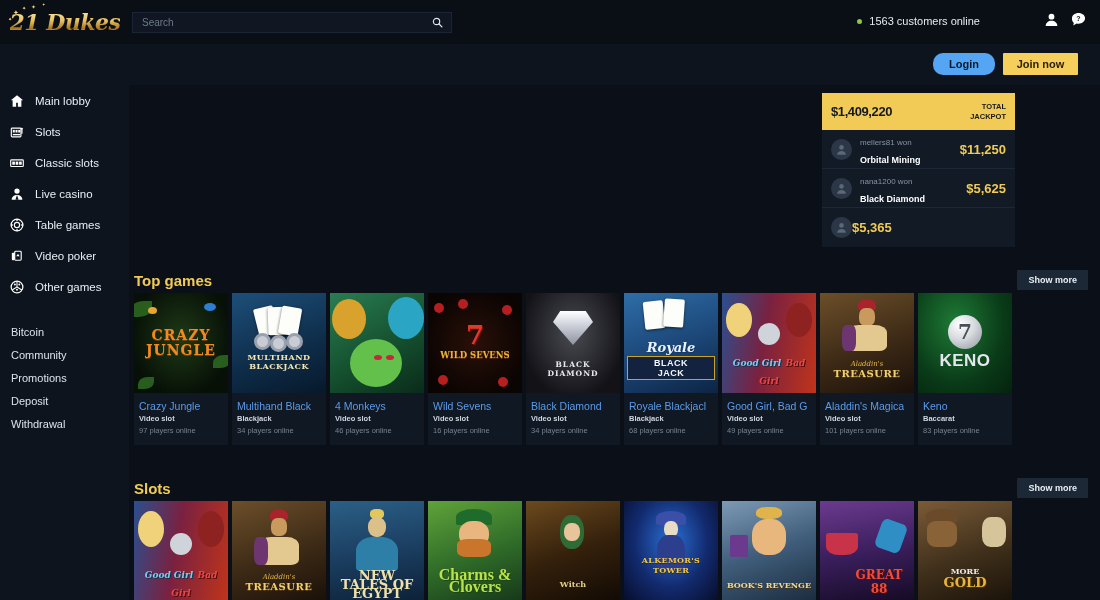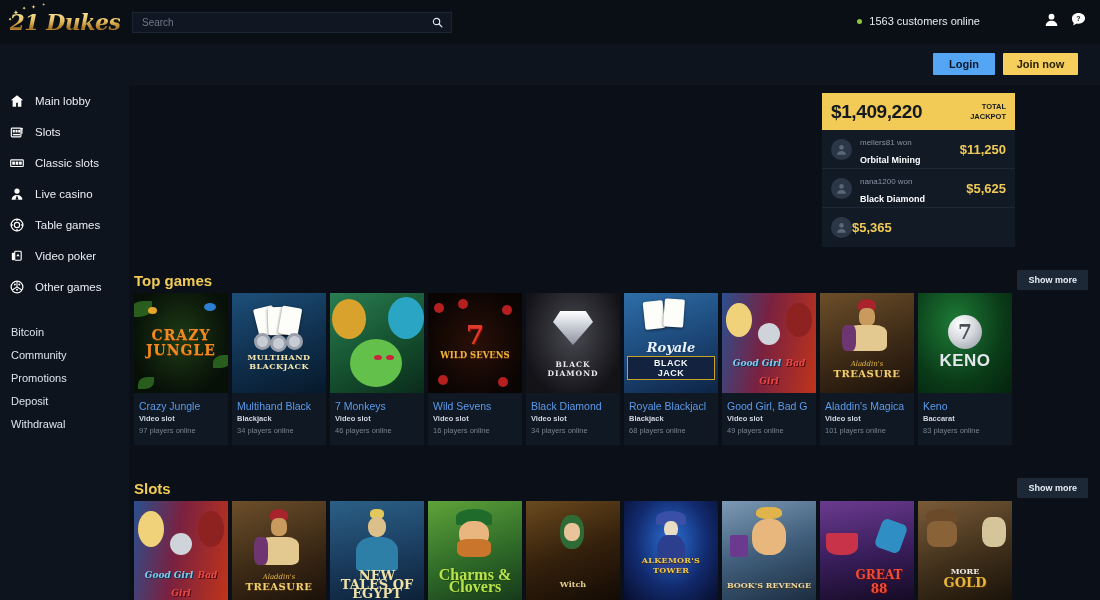--- a/index.html
+++ b/index.html
@@ -64,21 +64,21 @@
   .subbar {
     position: absolute; top: 44px; left: 0; width: 1100px; height: 41px;
     background: #0d141e;
   }
   .btn-login, .btn-join {
     position: absolute; top: 53px; height: 22px;
     font-size: 11px; font-weight: bold;
     display: flex; align-items: center; justify-content: center;
     cursor: pointer; border-radius: 1px;
   }
-  .btn-login { right: 105px; width: 62px; background: #55a5f5; color: #0a1726; }
+  .btn-login { right: 105px; width: 62px; background: #55a5f5; color: #0a1726; border-radius: 10px; }
   .btn-join  { right: 22px;  width: 75px; background: #f5ce5b; color: #2b2206; }
 
   
   .sidebar {
     position: absolute; top: 85px; left: 0; width: 129px; height: 515px;
     background: #0d141e;
   }
   .nav-item {
     height: 31px; display: flex; align-items: center;
     padding-left: 10px; color: #e9edf3; font-size: 11.5px; cursor: pointer;
@@ -96,21 +96,21 @@
 
   
   .main { position: absolute; top: 85px; left: 129px; width: 971px; height: 515px; }
 
   
   .jackpot { position: absolute; left: 693px; top: 8px; width: 193px; }
   .jp-head {
     background: #f1cb55; height: 37px; display: flex; align-items: center;
     padding: 0 9px; justify-content: space-between;
   }
-  .jp-amount { font-size: 19px; font-weight: bold; color: #15191f; letter-spacing: -0.4px; }
+  .jp-amount { font-size: 13px; font-weight: bold; color: #15191f; letter-spacing: -0.4px; }
   .jp-label {
     font-size: 7.5px; font-weight: bold; color: #15191f;
     line-height: 10px; text-align: right;
   }
   .jp-list { background: #121a26; }
   .jp-row {
     display: flex; align-items: center; height: 39px; padding: 0 9px;
     border-bottom: 1px solid #1d out; border-bottom: 1px solid #1d2735;
   }
   .jp-row:last-child { border-bottom: none; }
@@ -515,21 +515,21 @@
 
       <div class="card">
         <div class="thumb art-monkeys">
           <div class="blob" style="width:34px;height:40px;background:#d9a22c;left:2px;top:6px;"></div>
           <div class="blob" style="width:36px;height:42px;background:#2aa6c4;right:0px;top:4px;"></div>
           <div class="blob" style="width:52px;height:48px;background:#63c04a;left:20px;top:46px;"></div>
           <div class="blob" style="width:8px;height:5px;background:#c9243b;left:44px;top:62px;"></div>
           <div class="blob" style="width:8px;height:5px;background:#c9243b;left:56px;top:62px;"></div>
         </div>
         <div class="card-info">
-          <div class="card-title">7 Monkeys</div>
+          <div class="card-title">4 Monkeys</div>
           <div class="card-cat">Video slot</div>
           <div class="card-players">46 players online</div>
         </div>
       </div>
 
       <div class="card">
         <div class="thumb art-wildsevens">
           <div class="cherry" style="left:6px;top:10px;"></div>
           <div class="cherry" style="left:30px;top:6px;"></div>
           <div class="cherry" style="right:10px;top:12px;"></div>

